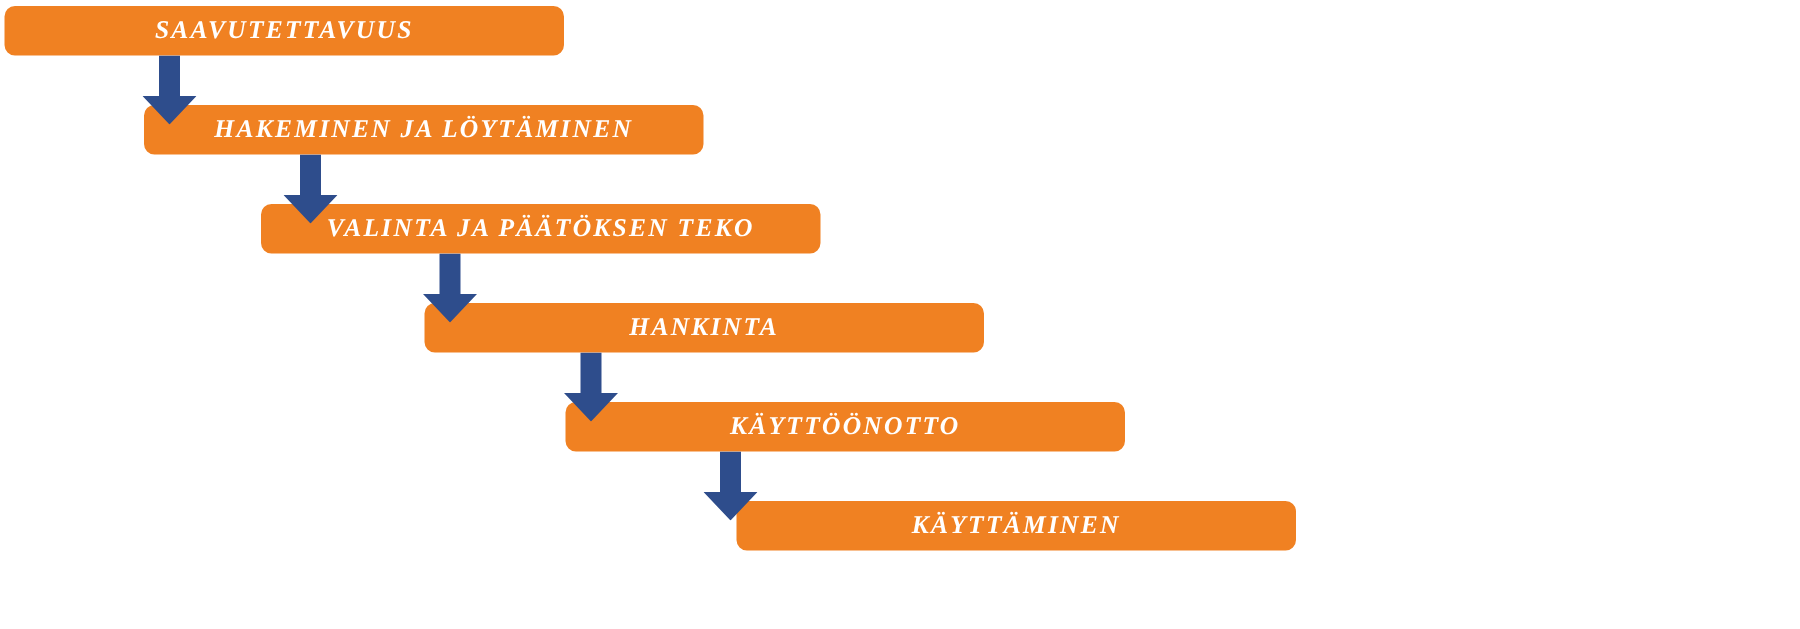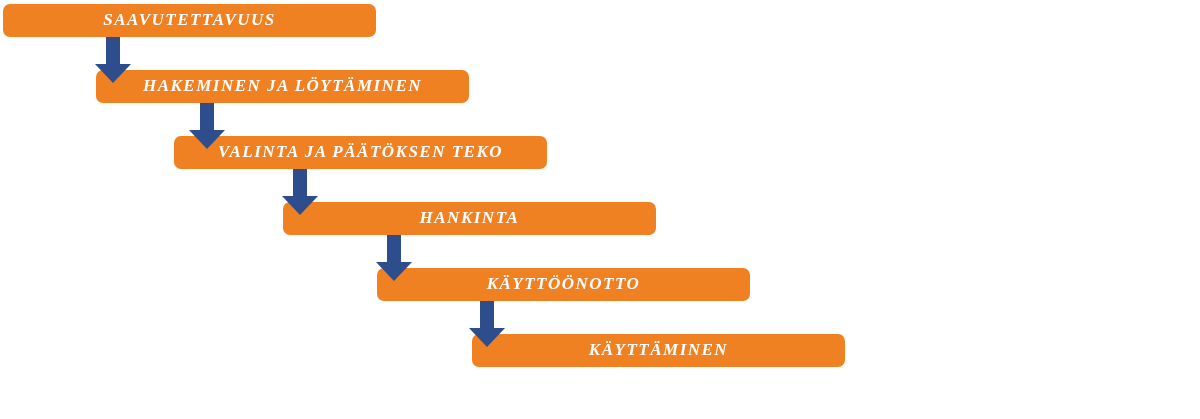--- a/index.html
+++ b/index.html
@@ -42,21 +42,21 @@
     font-style:italic;
     letter-spacing:1.5px;
     white-space:nowrap;
     transform:translateY(-1px);
   }
   .step-1{left:0px;  top:1px;}
   .step-2{left:93px; top:67px;align-items:center;}
   .step-3{left:171px;top:133px;}
   .step-4{left:280px;top:199px;align-items:center;}
   .step-5{left:374px;top:265px;}
-  .step-6{left:469px;top:331px;}
+  .step-6{left:488px;top:331px;}
 
   .arrow{
     position:absolute;
     width:36px;
     height:46px;
     z-index:2;
     display:block;
   }
   .arrow polygon{fill:var(--arrow-fill);}
   .arrow-1{left:95px; top:37px;}

